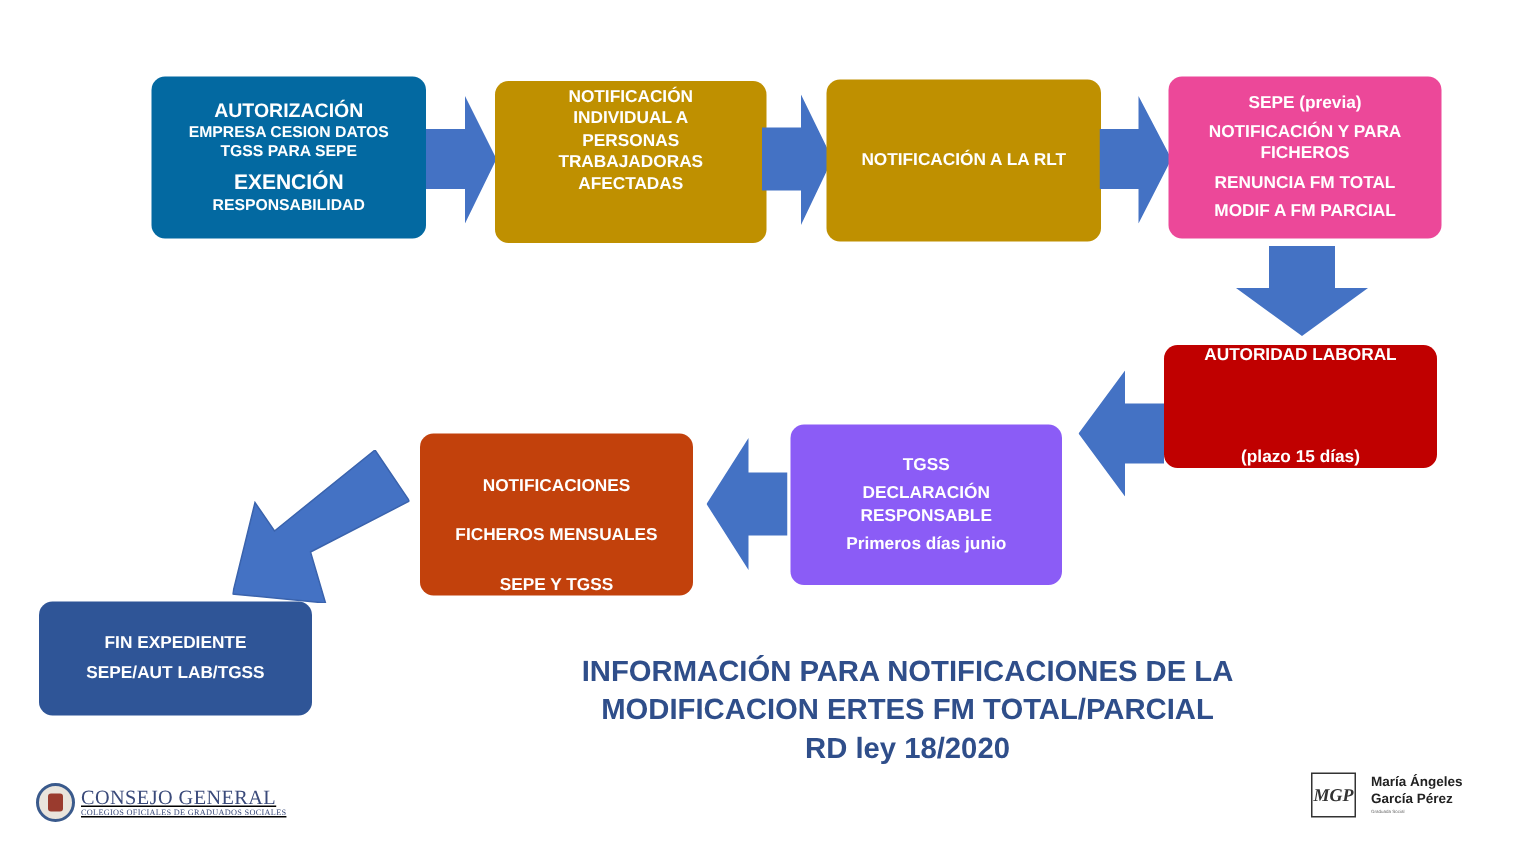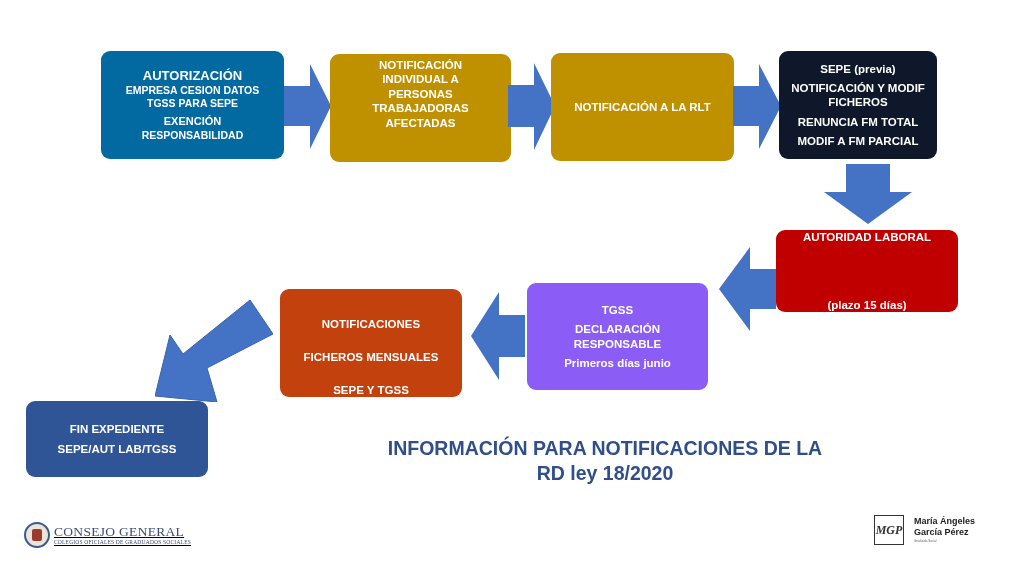--- a/index.html
+++ b/index.html
@@ -48,21 +48,21 @@
   .logo-right .names span { display: block; }
   .logo-right .names .sub { font-size: 3px; font-weight: normal; color: #666; margin-top: 2px; }
 </style>
 </head>
 <body>
 
 <div class="box" style="left:101px; top:51px; width:183px; height:108px; background:#0369a1;">
   <span class="line" style="font-size:13px;">AUTORIZACIÓN</span>
   <span class="line" style="font-size:10.5px;">EMPRESA CESION DATOS</span>
   <span class="line" style="font-size:10.5px;">TGSS PARA SEPE</span>
-  <span class="line gap" style="font-size:11px;">EXENCIÓN</span>
+  <span class="line gap" style="font-size:14px;">EXENCIÓN</span>
   <span class="line" style="font-size:10.5px;">RESPONSABILIDAD</span>
 </div>
 
 <div class="arrow" style="left:284px; top:64px; width:47px; height:85px;">
   <svg viewBox="0 0 47 85" preserveAspectRatio="none">
       <polygon points="0,22 26,22 26,0 47,42 26,85 26,62 0,62" fill="#4472c4"></polygon>
     </svg>
 </div>
 
 <div class="box" style="left:330px; top:54px; width:181px; height:108px; background:#bf9000; justify-content:flex-start; padding-top:4px;">
@@ -82,23 +82,23 @@
 <div class="box" style="left:551px; top:53px; width:183px; height:108px; background:#bf9000;">
   <span class="line">NOTIFICACIÓN A LA RLT</span>
 </div>
 
 <div class="arrow" style="left:733px; top:64px; width:48px; height:85px;">
   <svg viewBox="0 0 48 85" preserveAspectRatio="none">
       <polygon points="0,22 26,22 26,0 48,42 26,85 26,62 0,62" fill="#4472c4"></polygon>
     </svg>
 </div>
 
-<div class="box" style="left:779px; top:51px; width:158px; height:108px; background:#0f172a;">
+<div class="box" style="left:779px; top:51px; width:182px; height:108px; background:#ec4899;">
   <span class="line">SEPE  (previa)</span>
-  <span class="line gap">NOTIFICACIÓN  Y MODIF</span>
+  <span class="line gap">NOTIFICACIÓN  Y PARA</span>
   <span class="line">FICHEROS</span>
   <span class="line gap">RENUNCIA FM TOTAL</span>
   <span class="line gap">MODIF A  FM PARCIAL</span>
 </div>
 
 <div class="arrow" style="left:824px; top:164px; width:88px; height:60px;">
   <svg viewBox="0 0 88 60" preserveAspectRatio="none">
       <polygon points="22,0 66,0 66,28 88,28 44,60 0,28 22,28" fill="#4472c4"></polygon>
     </svg>
 </div>
@@ -139,20 +139,21 @@
   </svg>
 </div>
 
 <div class="box" style="left:26px; top:401px; width:182px; height:76px; background:#2f5597;">
   <span class="line">FIN EXPEDIENTE</span>
   <span class="line gap">SEPE/AUT LAB/TGSS</span>
 </div>
 
 <div class="title">
   <span>INFORMACIÓN PARA NOTIFICACIONES DE LA</span>
+  <span>MODIFICACION ERTES FM TOTAL/PARCIAL</span>
   <span>RD ley 18/2020</span>
 </div>
 
 <div class="logo-left">
   <div class="seal"></div>
   <div class="txt">
     <span class="t1">CONSEJO GENERAL</span>
     <span class="t2">COLEGIOS OFICIALES DE GRADUADOS SOCIALES</span>
   </div>
 </div>

